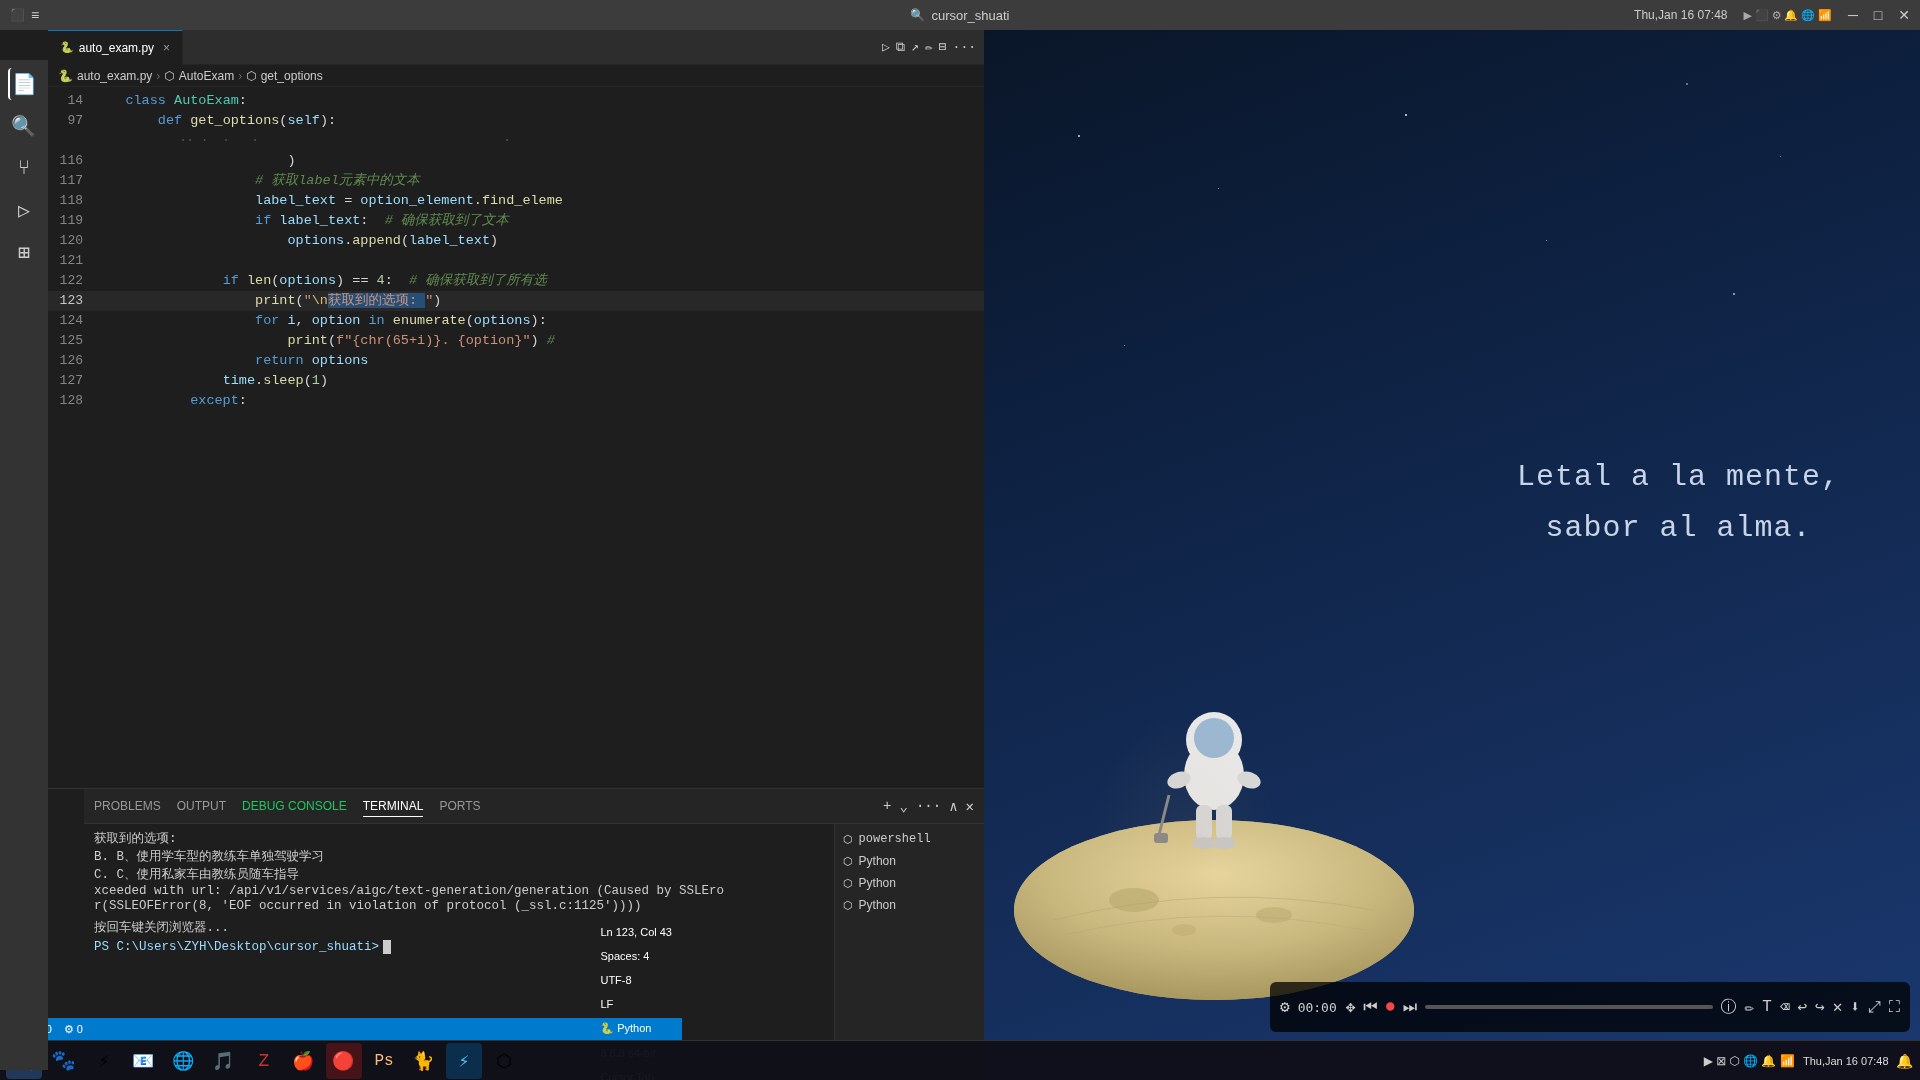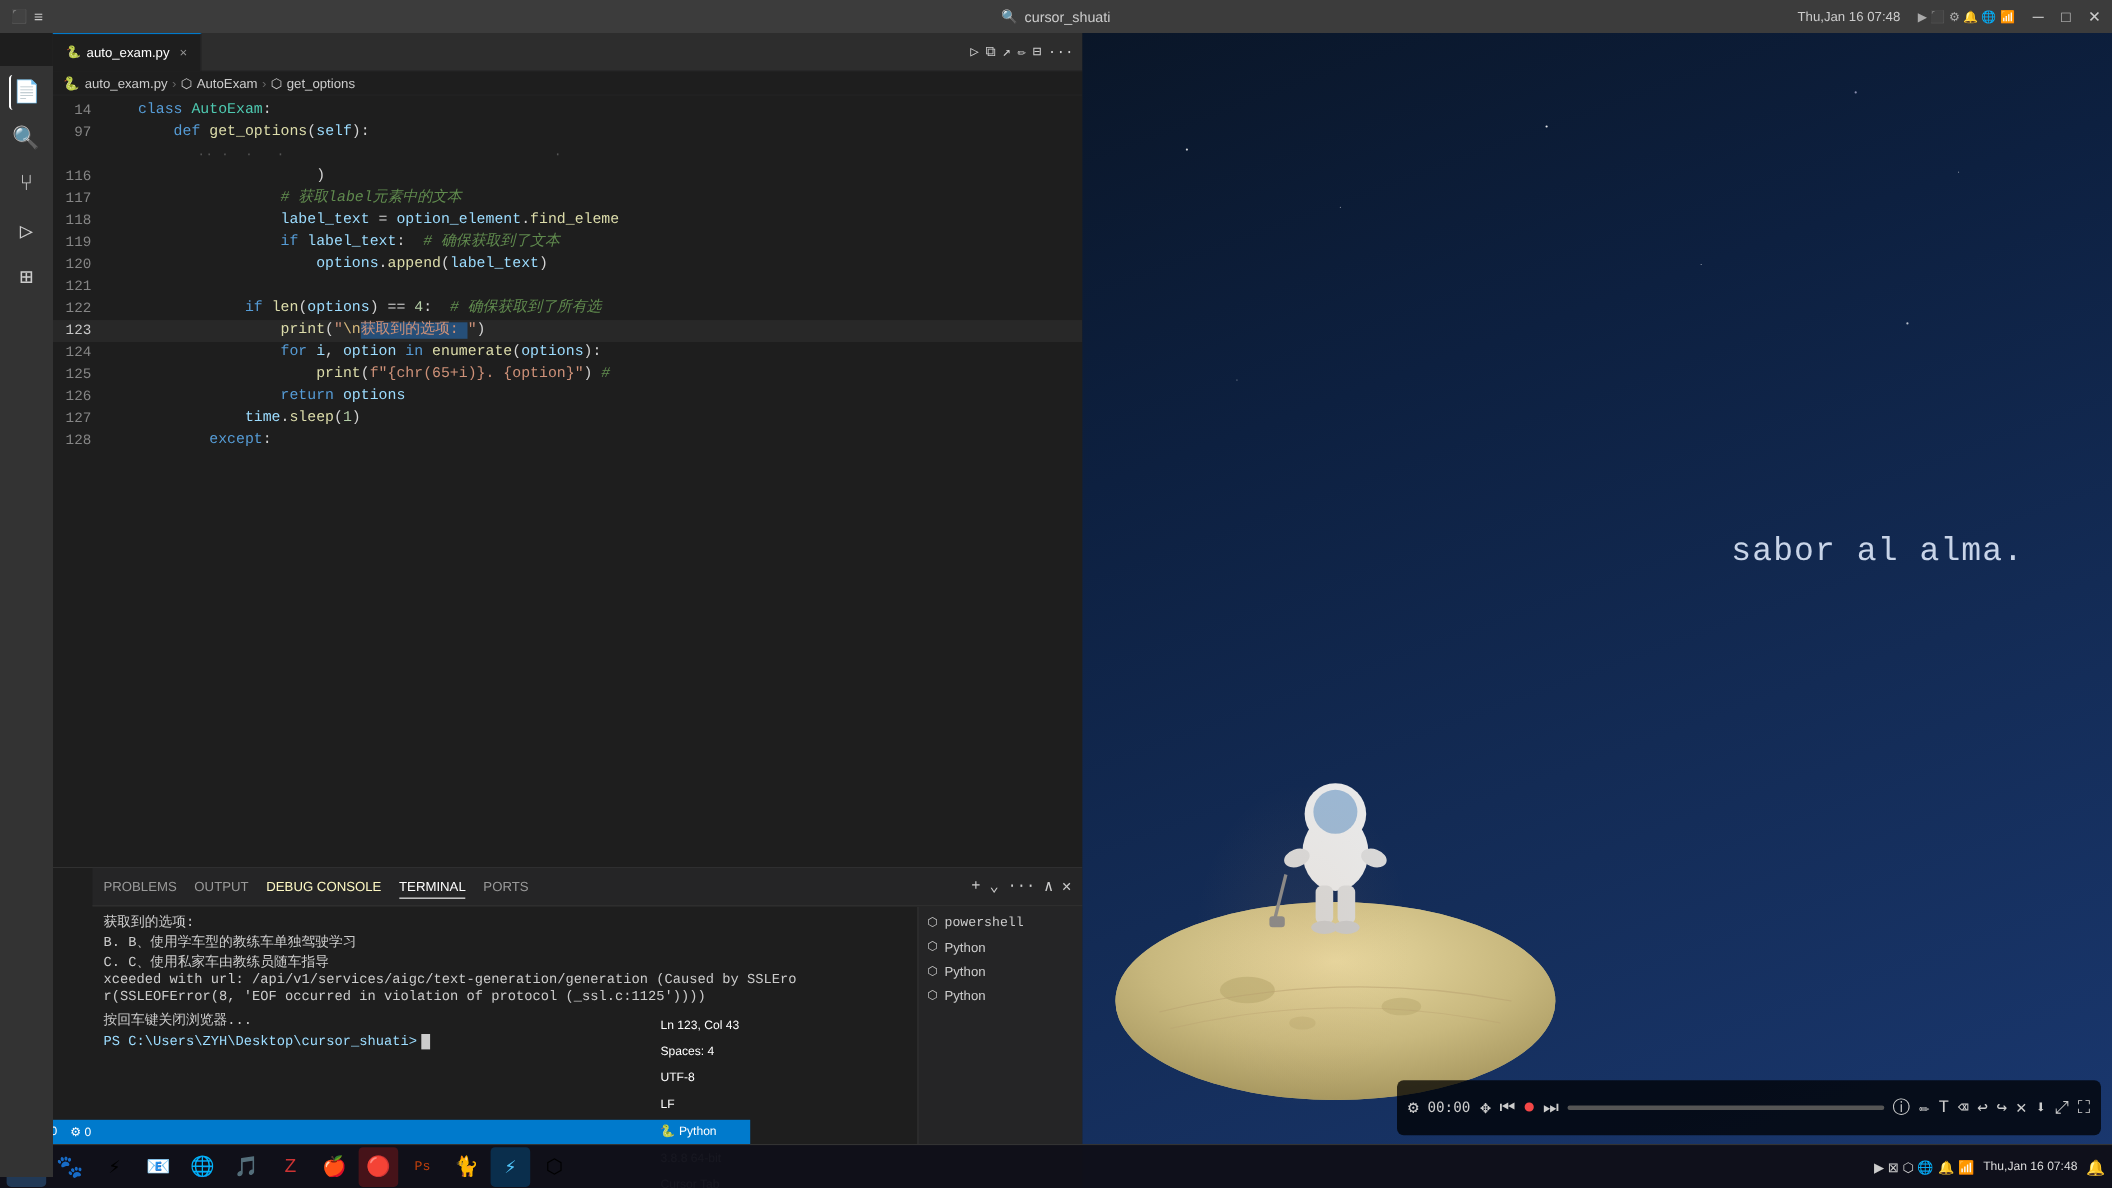--- a/index.html
+++ b/index.html
@@ -414,21 +414,21 @@
         <span class="line-content">            <span class="kw">except</span>:</span>
       </div>
 
     </div>
 
     <div id="terminal-panel" style="height:270px;background:#1e1e1e;border-top:1px solid #333;display:flex;flex-direction:column;">
 
       <div id="terminal-tabs" style="height:35px;background:#252526;display:flex;align-items:center;padding:0 10px;gap:16px;border-bottom:1px solid #333;">
         <span class="term-tab" style="font-size:12px;color:#999;cursor:pointer;font-family:Segoe UI,sans-serif;">PROBLEMS</span>
         <span class="term-tab" style="font-size:12px;color:#999;cursor:pointer;font-family:Segoe UI,sans-serif;">OUTPUT</span>
-        <span class="term-tab" style="font-size:12px;color:#fef9c3;cursor:pointer;font-family:Segoe UI,sans-serif;">DEBUG CONSOLE</span>
+        <span class="term-tab" style="font-size:12px;color:#22c55e;cursor:pointer;font-family:Segoe UI,sans-serif;">DEBUG CONSOLE</span>
         <span class="term-tab active" style="font-size:12px;color:#fff;cursor:pointer;font-family:Segoe UI,sans-serif;border-bottom:1px solid #fff;padding-bottom:3px;">TERMINAL</span>
         <span class="term-tab" style="font-size:12px;color:#999;cursor:pointer;font-family:Segoe UI,sans-serif;">PORTS</span>
         <div id="terminal-right-icons" style="margin-left:auto;display:flex;align-items:center;gap:8px;color:#ccc;font-size:14px;">
           <span style="cursor:pointer;">+</span>
           <span style="cursor:pointer;">⌄</span>
           <span style="cursor:pointer;">···</span>
           <span style="cursor:pointer;">∧</span>
           <span style="cursor:pointer;">✕</span>
         </div>
       </div>
@@ -540,20 +540,21 @@
       <ellipse cx="60" cy="158" rx="12" ry="6" fill="#c8c8c8"></ellipse>
       <ellipse cx="80" cy="158" rx="12" ry="6" fill="#c8c8c8"></ellipse>
 
       <line x1="25" y1="110" x2="15" y2="150" stroke="#888" stroke-width="3"></line>
       <rect x="10" y="148" width="14" height="10" rx="3" fill="#888"></rect>
     </svg>
 
     <div style="position:absolute;bottom:70px;left:100px;width:200px;height:300px;opacity:0.3;background:radial-gradient(ellipse,rgba(200,150,100,0.3) 0%,transparent 70%);border-radius:50%;"></div>
 
     <div id="quote-text" style="position:absolute;right:80px;top:45%;transform:translateY(-50%);font-family:'Courier New',monospace;font-size:30px;color:#c8d4e8;text-align:center;line-height:1.7;letter-spacing:1px;">
+      <div>Letal a la mente,</div>
       <div>sabor al alma.</div>
     </div>
 
     <div id="media-player" style="position:absolute;bottom:48px;right:10px;width:640px;height:50px;background:rgba(0,0,0,0.75);border-radius:6px;display:flex;align-items:center;padding:0 10px;gap:8px;">
       <span style="color:#ccc;font-size:16px;cursor:pointer;">⚙</span>
       <span style="color:#ccc;font-size:13px;font-family:monospace;min-width:40px;">00:00</span>
       <span style="color:#ccc;font-size:16px;cursor:pointer;">✥</span>
       <span style="color:#ccc;font-size:16px;cursor:pointer;">⏮</span>
       <span style="color:#f44747;font-size:18px;cursor:pointer;">⏺</span>
       <span style="color:#ccc;font-size:16px;cursor:pointer;">⏭</span>
@@ -599,21 +600,21 @@
   <div class="taskbar-icon">
     <span style="font-size:18px;color:#cc3333;">Z</span>
   </div>
   <div class="taskbar-icon">
     <span style="font-size:18px;">🍎</span>
   </div>
   <div class="taskbar-icon" style="background:rgba(200,30,30,0.3);">
     <span style="font-size:18px;">🔴</span>
   </div>
   <div class="taskbar-icon">
-    <span style="font-size:12px;color:#c2410c;">Ps</span>
+    <span style="font-size:16px;color:#fdba74;">Ps</span>
   </div>
   <div class="taskbar-icon">
     <span style="font-size:18px;">🐈</span>
   </div>
   <div class="taskbar-icon" style="background:rgba(0,120,200,0.3);">
     <span style="font-size:18px;color:#4fc3f7;">⚡</span>
   </div>
   <div class="taskbar-icon">
     <span style="font-size:18px;">⬡</span>
   </div>

